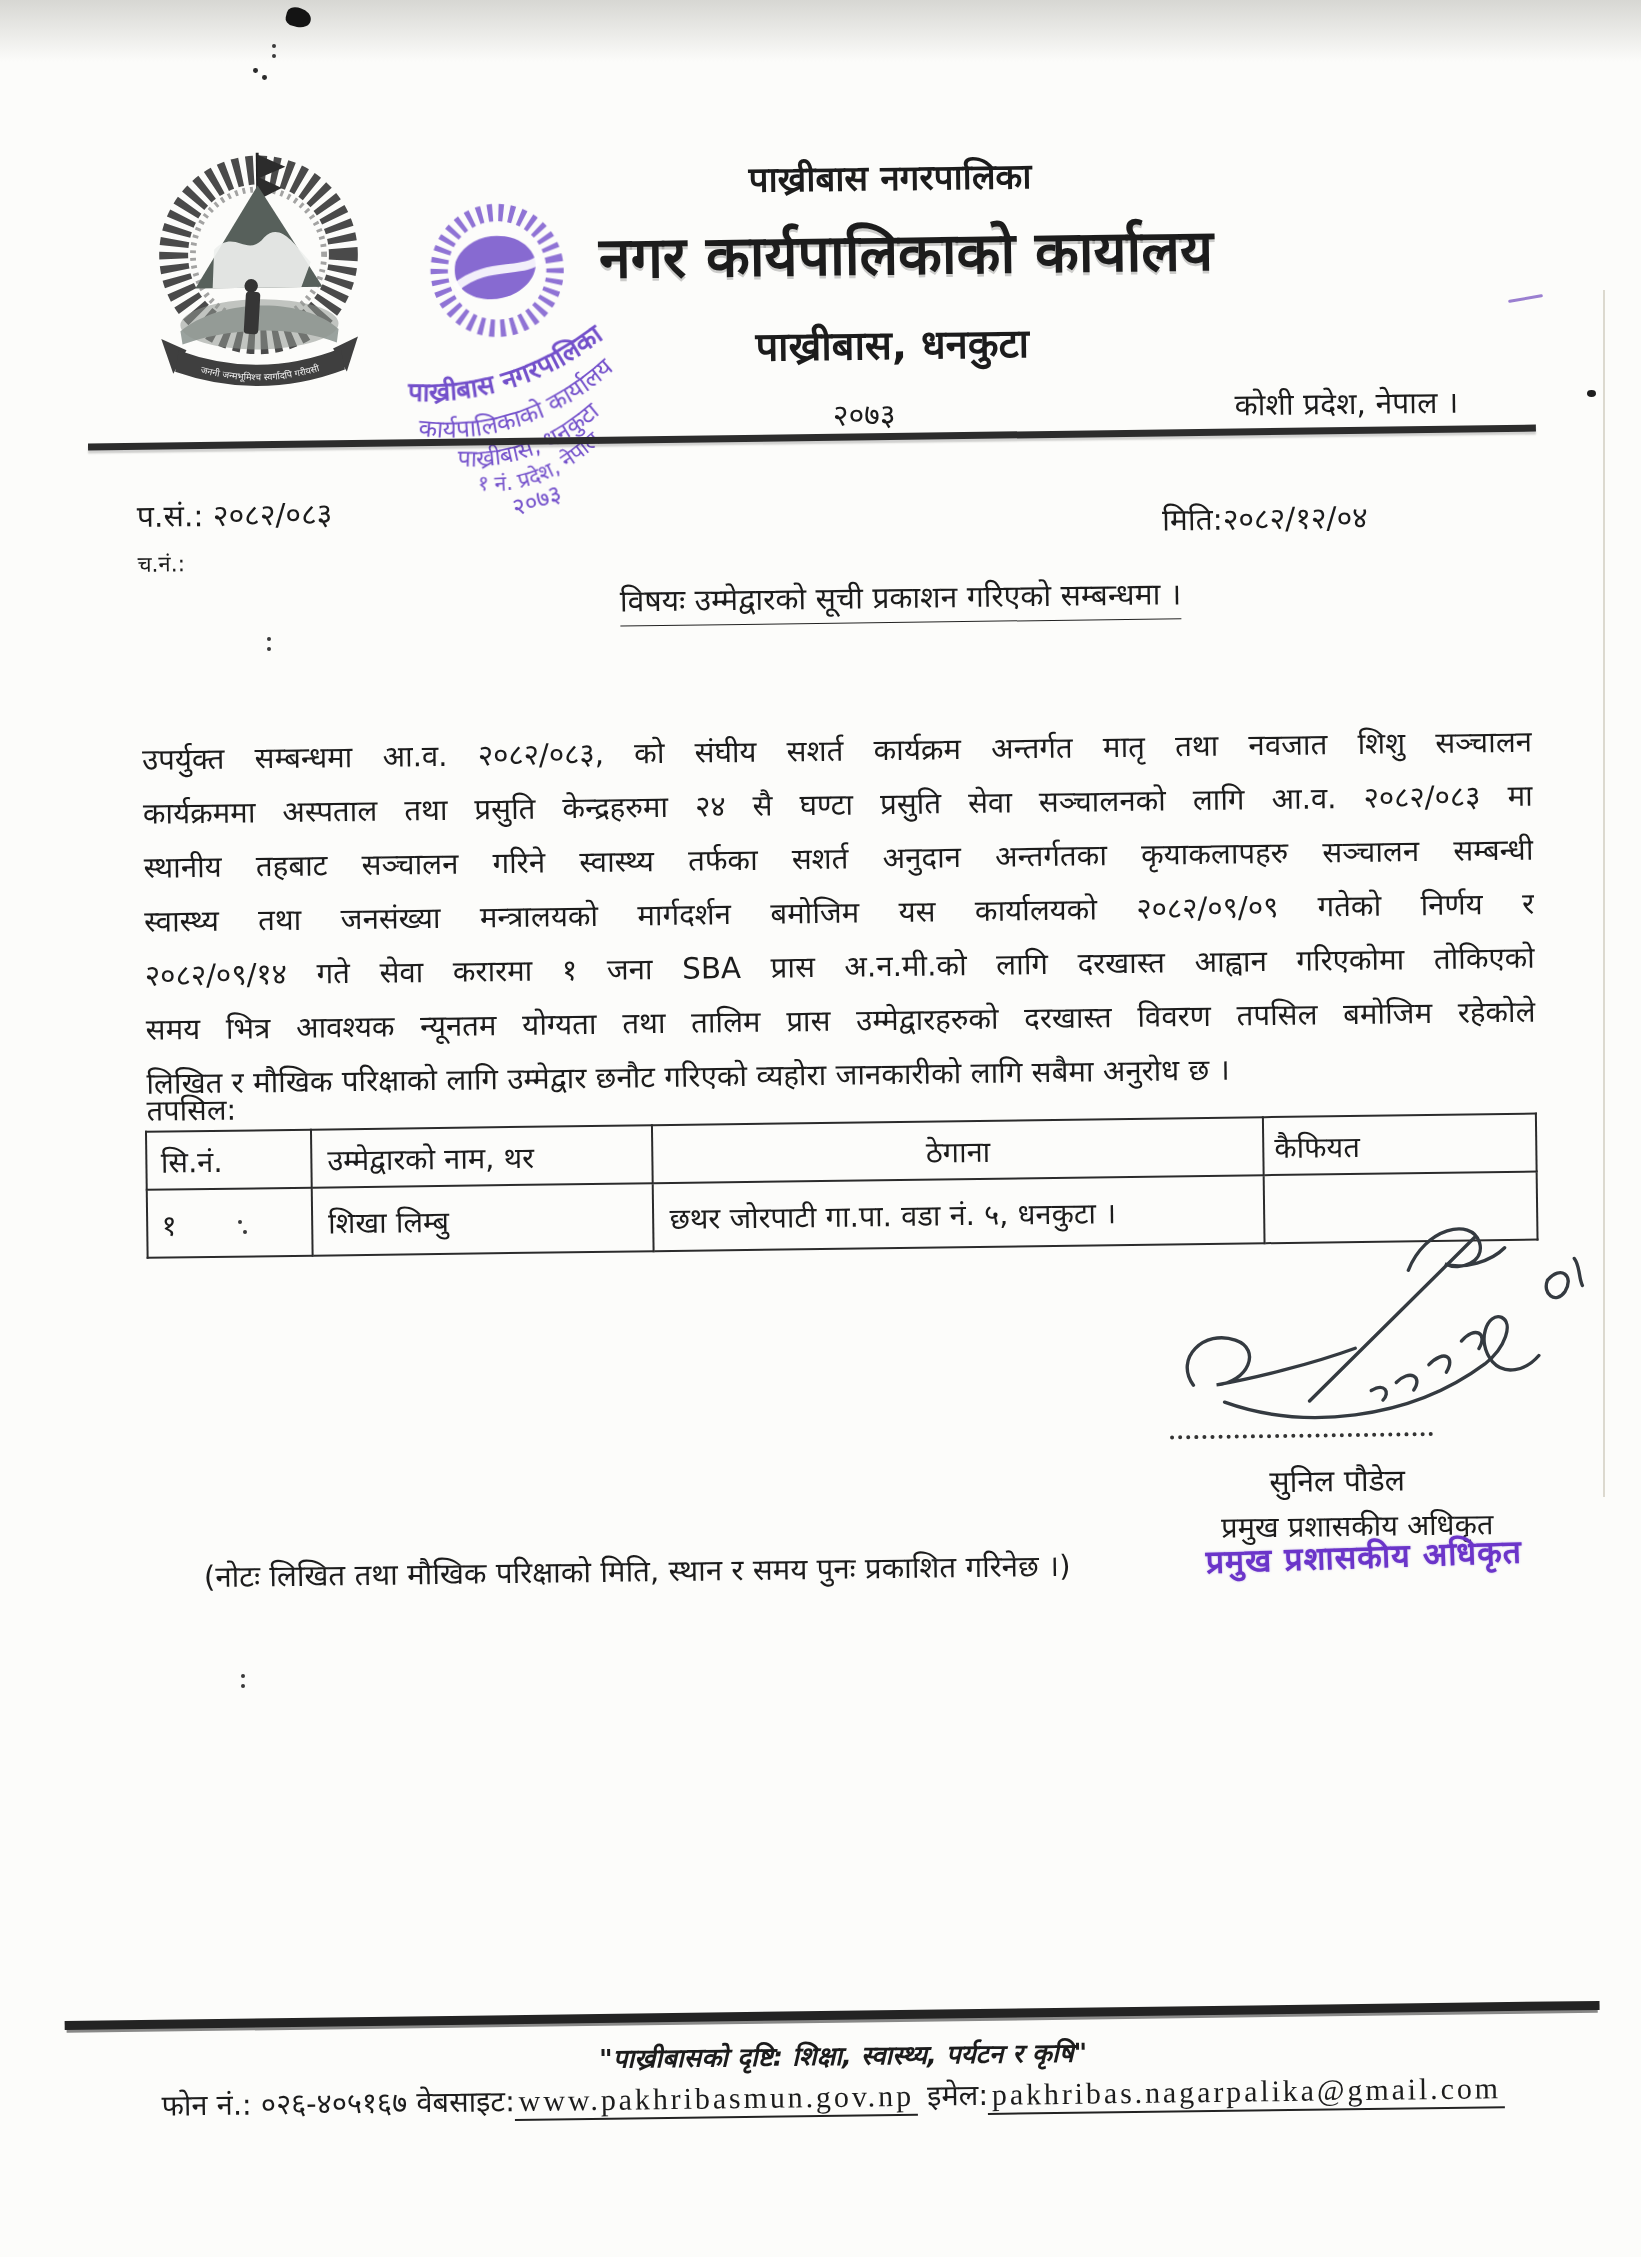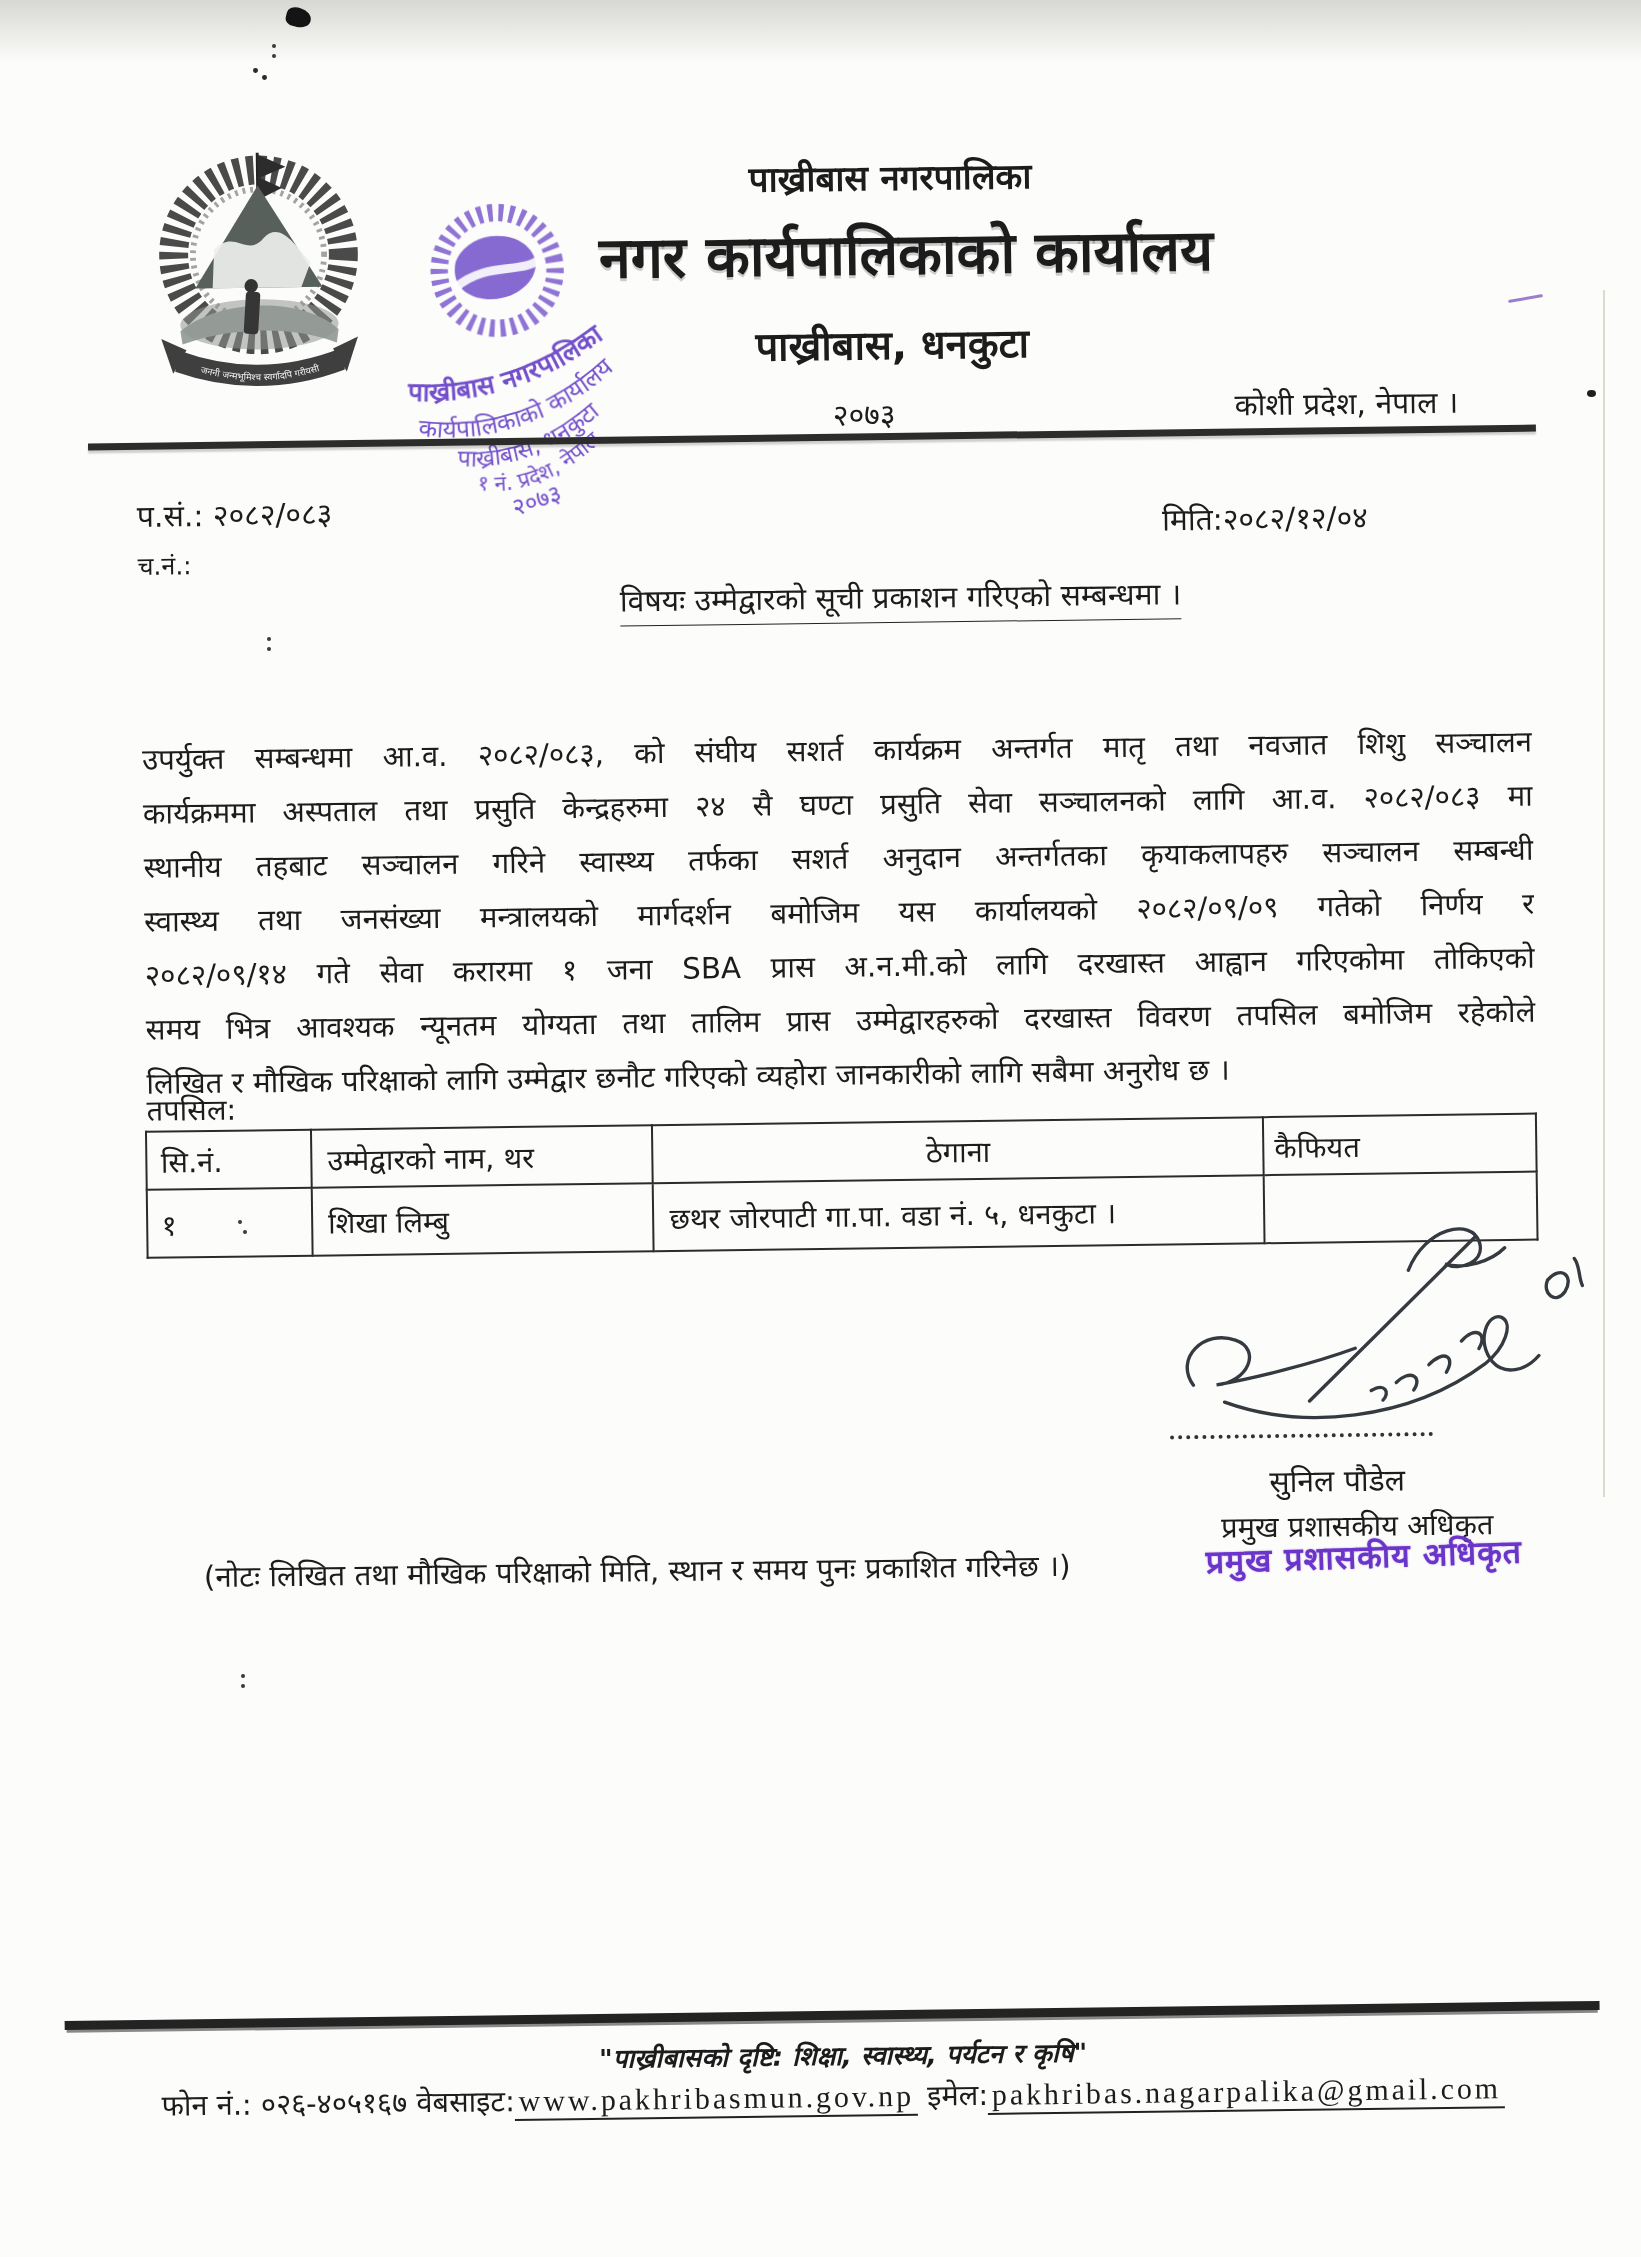--- a/index.html
+++ b/index.html
@@ -19,21 +19,21 @@
         text-shadow:0 2.9px 0 rgba(60,60,60,.25);}
   .office-addr{left:613px;top:317px;width:579px;font-size:40px;font-weight:bold;}
   .est-year{left:632px;top:394px;width:483px;font-size:30px;}
   .province{left:1244px;top:389px;width:290px;font-size:30px;}
   .head-rule{left:97px;top:434px;width:1448px;height:6.8px;background:#2c2c2c;
         box-shadow:0 2.9px 1.9px rgba(0,0,0,.18);}
 
   
   .ref-no{left:145px;top:486px;font-size:30px;}
   .date{left:1170px;top:503px;font-size:30px;}
-  .cha-no{left:145px;top:539px;font-size:25px;}
+  .cha-no{left:145px;top:539px;font-size:22px;}
   .subject-wrap{left:328px;top:577px;width:1159px;text-align:center;}
   .subject-wrap span{display:inline-block;font-size:30px;border-bottom:1.9px solid #222;
         padding-bottom:4.8px;}
 
   
   .body-block{left:147px;top:724px;width:1390px;}
   .bline{display:block;height:54px;line-height:54px;font-size:29.4px;white-space:nowrap;
         text-align:justify;text-align-last:justify;overflow:hidden;}
   .bline.last{text-align:left;text-align-last:left;}
   .tapasil{left:147px;top:1081px;font-size:29px;}

